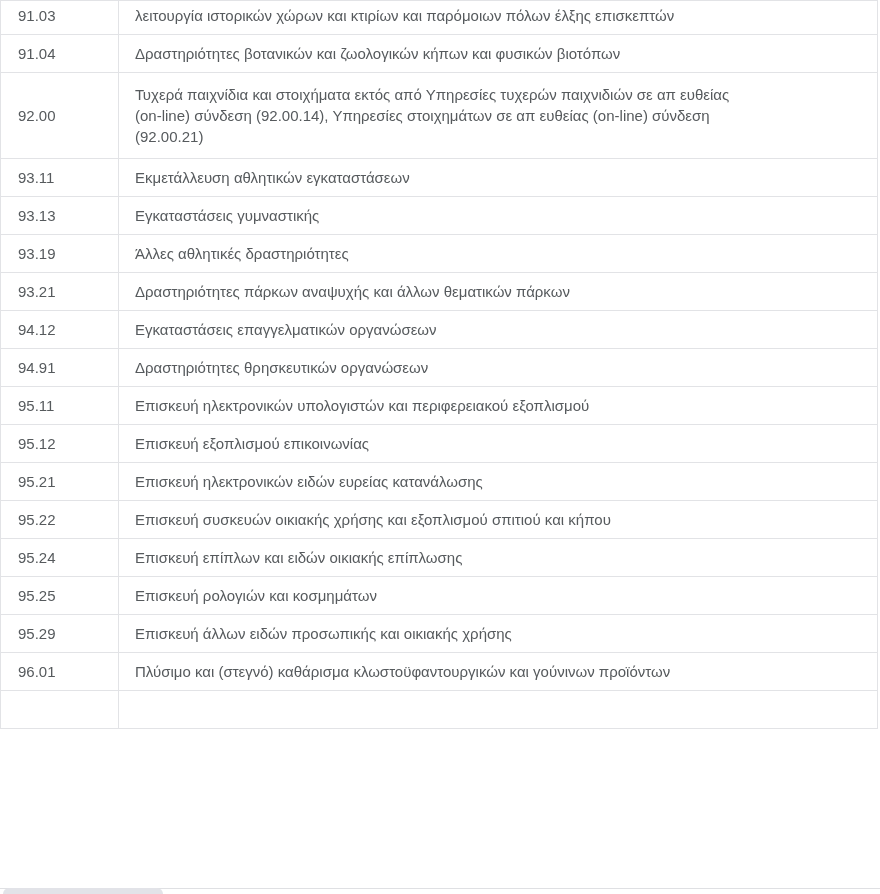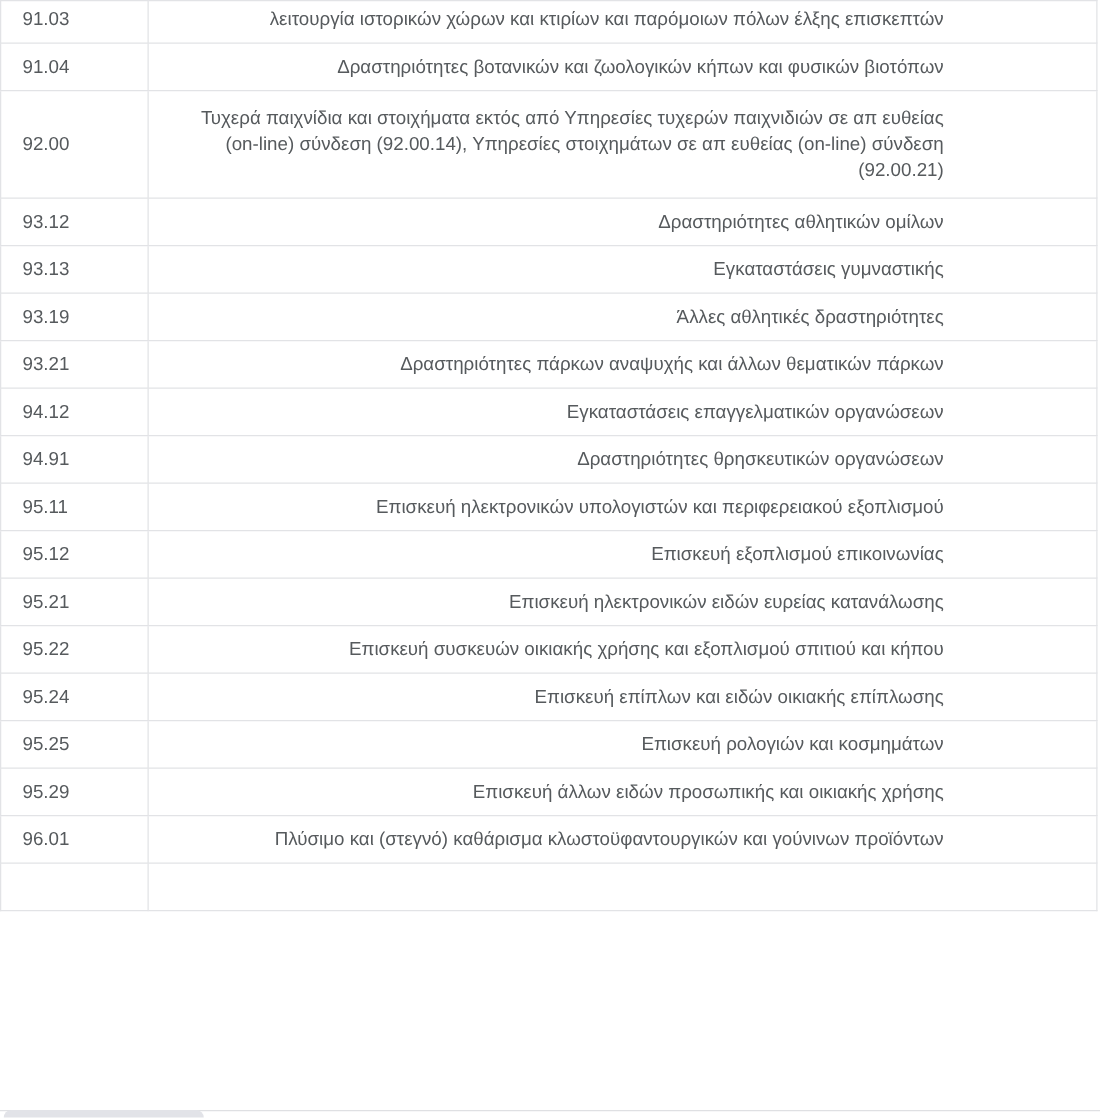--- a/index.html
+++ b/index.html
@@ -19,21 +19,21 @@
   table.codes{
     border-collapse:collapse;table-layout:fixed;width:878px;margin:0;
   }
   col.code-col{width:118px;}
   td{
     border:1px solid var(--border);
     font-size:15px;line-height:21px;color:var(--text);
     vertical-align:middle;background:var(--bg);
   }
   td.code-cell{padding:8px 6px 8px 17px;white-space:nowrap;}
-  td.desc-cell{padding:8px 12px 8px 16px;text-align:right;}
+  td.desc-cell{padding:8px 12px 8px 16px;}
   td.desc-cell .desc-text{max-width:620px;}
   tr:first-child td{padding-top:4px;}
   tr.row-tall td{padding-top:11px;padding-bottom:11px;}
   tr.partial-row td{height:38px;}
   
   .hscroll-track{
     position:absolute;left:0;top:888px;width:880px;height:6px;
     background:var(--bg);border-top:1px solid var(--track-line);z-index:2;
   }
   .hscroll-thumb{
@@ -64,23 +64,23 @@
               <div class="desc-text">Δραστηριότητες βοτανικών και ζωολογικών κήπων και φυσικών βιοτόπων</div>
             </td>
           </tr>
           <tr class="row-tall">
             <td class="code-cell">92.00</td>
             <td class="desc-cell">
               <div class="desc-text">Τυχερά παιχνίδια και στοιχήματα εκτός από Υπηρεσίες τυχερών παιχνιδιών σε απ ευθείας (on-line) σύνδεση (92.00.14), Υπηρεσίες στοιχημάτων σε απ ευθείας (on-line) σύνδεση (92.00.21)</div>
             </td>
           </tr>
           <tr>
-            <td class="code-cell">93.12</td>
+            <td class="code-cell">93.11</td>
             <td class="desc-cell">
-              <div class="desc-text">Δραστηριότητες αθλητικών ομίλων</div>
+              <div class="desc-text">Εκμετάλλευση αθλητικών εγκαταστάσεων</div>
             </td>
           </tr>
           <tr>
             <td class="code-cell">93.13</td>
             <td class="desc-cell">
               <div class="desc-text">Εγκαταστάσεις γυμναστικής</div>
             </td>
           </tr>
           <tr>
             <td class="code-cell">93.19</td>

